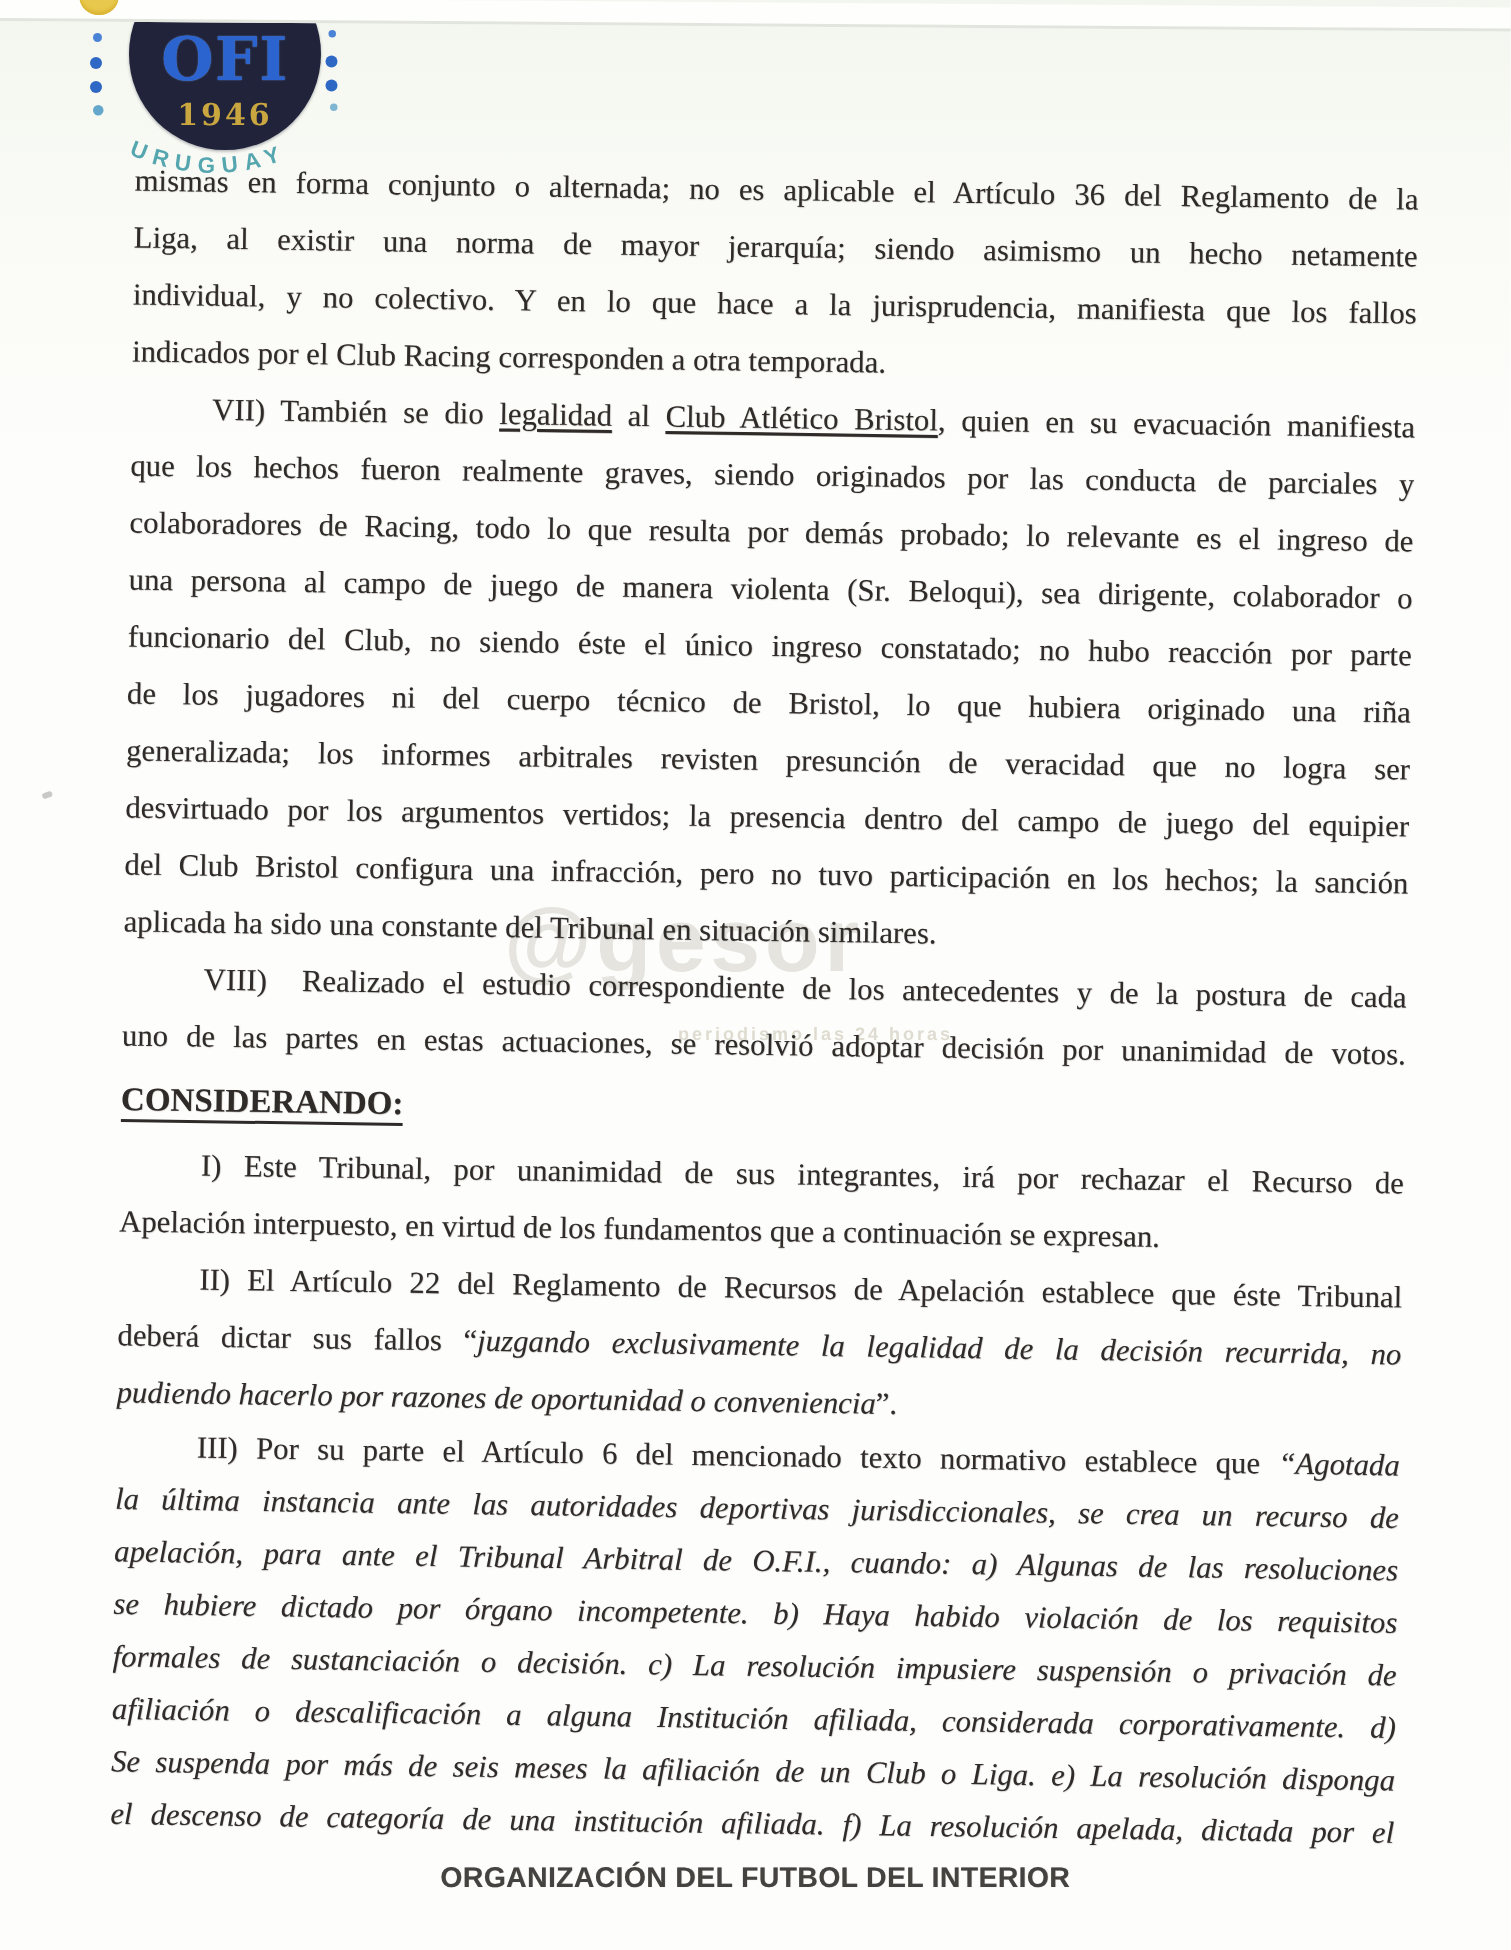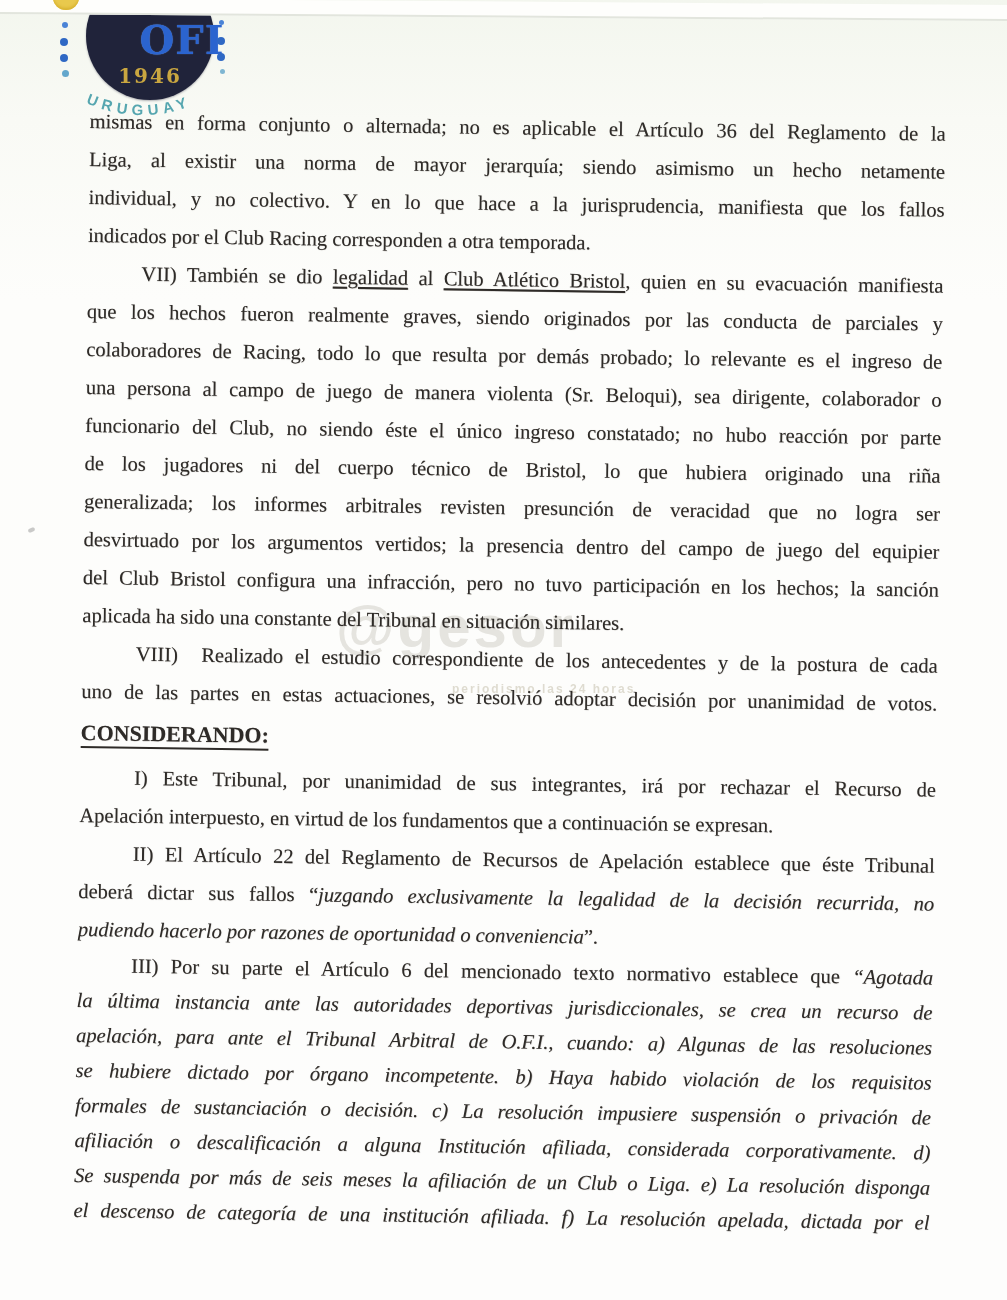--- a/index.html
+++ b/index.html
@@ -88,21 +88,21 @@
 
 <div class="page">
 
   <div class="wm-main">@gesor</div>
   <div class="wm-tag">periodismo las 24 horas</div>
 
   <div class="speck"></div>
 
   <div class="logo">
     <div class="logo-circle" style="background: rgb(32, 35, 58);"></div>
-    <div class="logo-ofi" style="color: rgb(43, 100, 207); padding-left: 32px;">OFI</div>
+    <div class="logo-ofi" style="color: rgb(43, 100, 207);">OFI</div>
     <div class="logo-year" style="color: rgb(201, 166, 64);">1946</div>
     <div class="dot" style="left:62px;top:22px;width:6px;height:6px;background:#4a83d6;"></div>
     <div class="dot" style="left:60px;top:38px;width:8px;height:8px;background:#2f68c4;"></div>
     <div class="dot" style="left:60px;top:54px;width:8px;height:8px;background:#2f68c4;"></div>
     <div class="dot" style="left:62px;top:70px;width:7px;height:7px;background:#63a7cc;"></div>
     <div class="dot" style="left:219px;top:20px;width:5px;height:5px;background:#4a83d6;"></div>
     <div class="dot" style="left:217px;top:37px;width:8px;height:8px;background:#2f68c4;"></div>
     <div class="dot" style="left:217px;top:53px;width:8px;height:8px;background:#2f68c4;"></div>
     <div class="dot" style="left:220px;top:69px;width:5px;height:5px;background:#7fb6d2;"></div>
     <svg class="arc-svg" width="150" height="50" viewBox="0 0 150 50">
@@ -156,13 +156,14 @@
         <div class="line"><span class="seg-i">la última instancia ante las autoridades deportivas jurisdiccionales, se crea un recurso de</span></div>
         <div class="line"><span class="seg-i">apelación, para ante el Tribunal Arbitral de O.F.I., cuando: a) Algunas de las resoluciones</span></div>
         <div class="line"><span class="seg-i">se hubiere dictado por órgano incompetente. b) Haya habido violación de los requisitos</span></div>
         <div class="line"><span class="seg-i">formales de sustanciación o decisión. c) La resolución impusiere suspensión o privación de</span></div>
         <div class="line"><span class="seg-i">afiliación o descalificación a alguna Institución afiliada, considerada corporativamente. d)</span></div>
         <div class="line"><span class="seg-i">Se suspenda por más de seis meses la afiliación de un Club o Liga. e) La resolución disponga</span></div>
         <div class="line"><span class="seg-i">el descenso de categoría de una institución afiliada. f) La resolución apelada, dictada por el</span></div>
       </div>
     </div>
 
+  <div class="footer">ORGANIZACIÓN DEL FUTBOL DEL INTERIOR</div>
 </div>
 
 </body></html>

